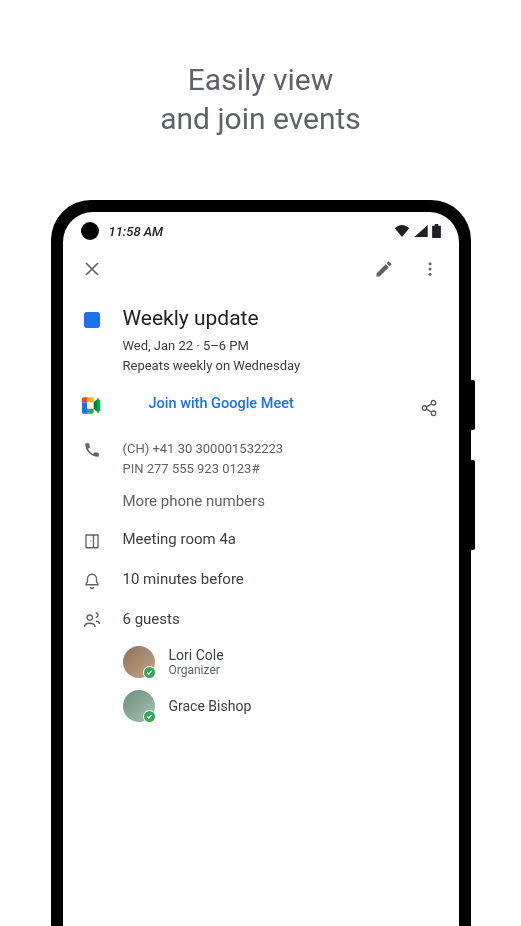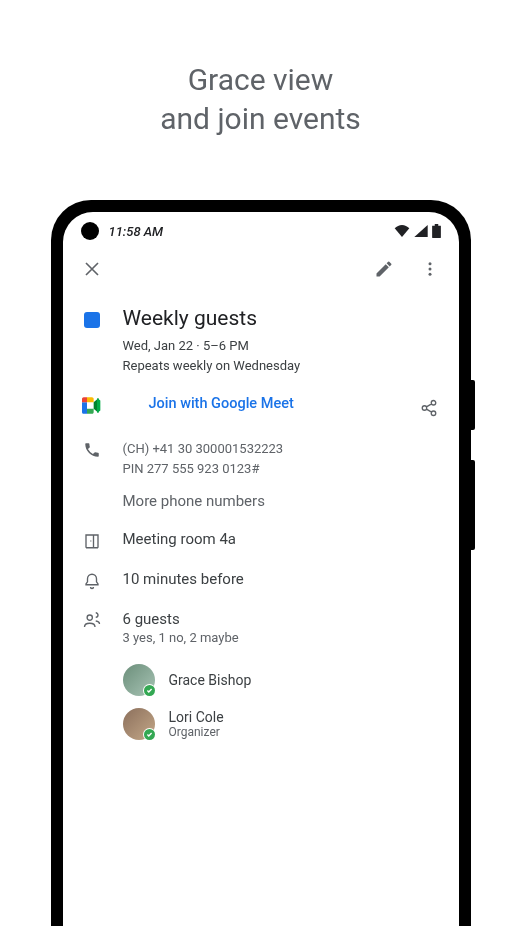--- a/index.html
+++ b/index.html
@@ -127,21 +127,21 @@
   .check-badge {
     width: 11px; height: 11px; border-radius:50%; background:#34a853; display:flex; align-items:center; justify-content:center;
   }
   .guest-name { font-size: 14px; color: #3c4043; }
   .guest-role { font-size: 12px; color: #5f6368; }
 </style>
 </head>
 <body>
 
 <div class="promo-text">
-  <div>Grace view</div>
+  <div>Easily view</div>
   <div>and join events</div>
 </div>
 
 <div class="phone-frame">
   <div class="side-button b1"></div>
   <div class="side-button b2"></div>
   <div class="phone-screen">
 
     <div class="status-bar">
       <div class="status-left">
@@ -183,21 +183,21 @@
       </div>
     </div>
 
     <div class="content">
 
       <div class="row">
         <div class="row-icon">
             <div class="color-chip"></div>
           </div>
         <div class="row-body">
-          <div class="title">Weekly guests</div>
+          <div class="title">Weekly update</div>
           <div class="sub">Wed, Jan 22  ·  5–6 PM</div>
           <div class="sub">Repeats weekly on Wednesday</div>
         </div>
       </div>
 
       <div class="row" style="align-items:flex-start;gap:46px;">
         <div class="row-icon">
           <svg width="20" height="17" viewBox="0 0 24 20">
             <path fill="#1a73e8" d="M0 6v12c0 1 1 2 2 2h4V6H0z"></path>
             <path fill="#ea4335" d="M2 0C1 0 0 1 0 2v4h6V0H2z"></path>
@@ -261,53 +261,52 @@
       </div>
 
       <div class="row">
         <div class="row-icon">
           <svg width="20" height="18" viewBox="0 0 24 24">
               <path fill="none" stroke="#5f6368" stroke-width="1.8" d="M9 11a3.5 3.5 0 100-7 3.5 3.5 0 000 7zM2 20c0-3 3-5 7-5s7 2 7 5M17 7a3 3 0 100-6M22 16c0-2-2-3.5-5-4"></path>
             </svg>
         </div>
         <div class="row-body">
           <div class="body-text">6 guests</div>
-          <div class="muted">3 yes, 1 no, 2 maybe</div>
+        </div>
+      </div>
+
+      <div class="guest-row">
+        <div class="avatar-wrap">
+          <div class="avatar" style="background:linear-gradient(135deg,#8b6f5c,#c4a888);"></div>
+          <div class="status-dot">
+              <div class="check-badge">
+                <svg width="7" height="7" viewBox="0 0 10 10">
+                  <path stroke="#fff" stroke-width="2" fill="none" d="M2 5l2 2 4-4"></path>
+                </svg>
+              </div>
+            </div>
+        </div>
+        <div>
+          <div class="guest-name">Lori Cole</div>
+          <div class="guest-role">Organizer</div>
         </div>
       </div>
 
       <div class="guest-row">
         <div class="avatar-wrap">
           <div class="avatar" style="background:linear-gradient(135deg,#6b8e7a,#a8c4b5);"></div>
           <div class="status-dot">
               <div class="check-badge">
                 <svg width="7" height="7" viewBox="0 0 10 10">
                   <path stroke="#fff" stroke-width="2" fill="none" d="M2 5l2 2 4-4"></path>
                 </svg>
               </div>
             </div>
         </div>
         <div>
           <div class="guest-name">Grace Bishop</div>
         </div>
       </div>
 
-      <div class="guest-row">
-        <div class="avatar-wrap">
-          <div class="avatar" style="background:linear-gradient(135deg,#8b6f5c,#c4a888);"></div>
-          <div class="status-dot">
-              <div class="check-badge">
-                <svg width="7" height="7" viewBox="0 0 10 10">
-                  <path stroke="#fff" stroke-width="2" fill="none" d="M2 5l2 2 4-4"></path>
-                </svg>
-              </div>
-            </div>
-        </div>
-        <div>
-          <div class="guest-name">Lori Cole</div>
-          <div class="guest-role">Organizer</div>
-        </div>
-      </div>
-
     </div>
 
   </div>
 </div>
 
 </body></html>

